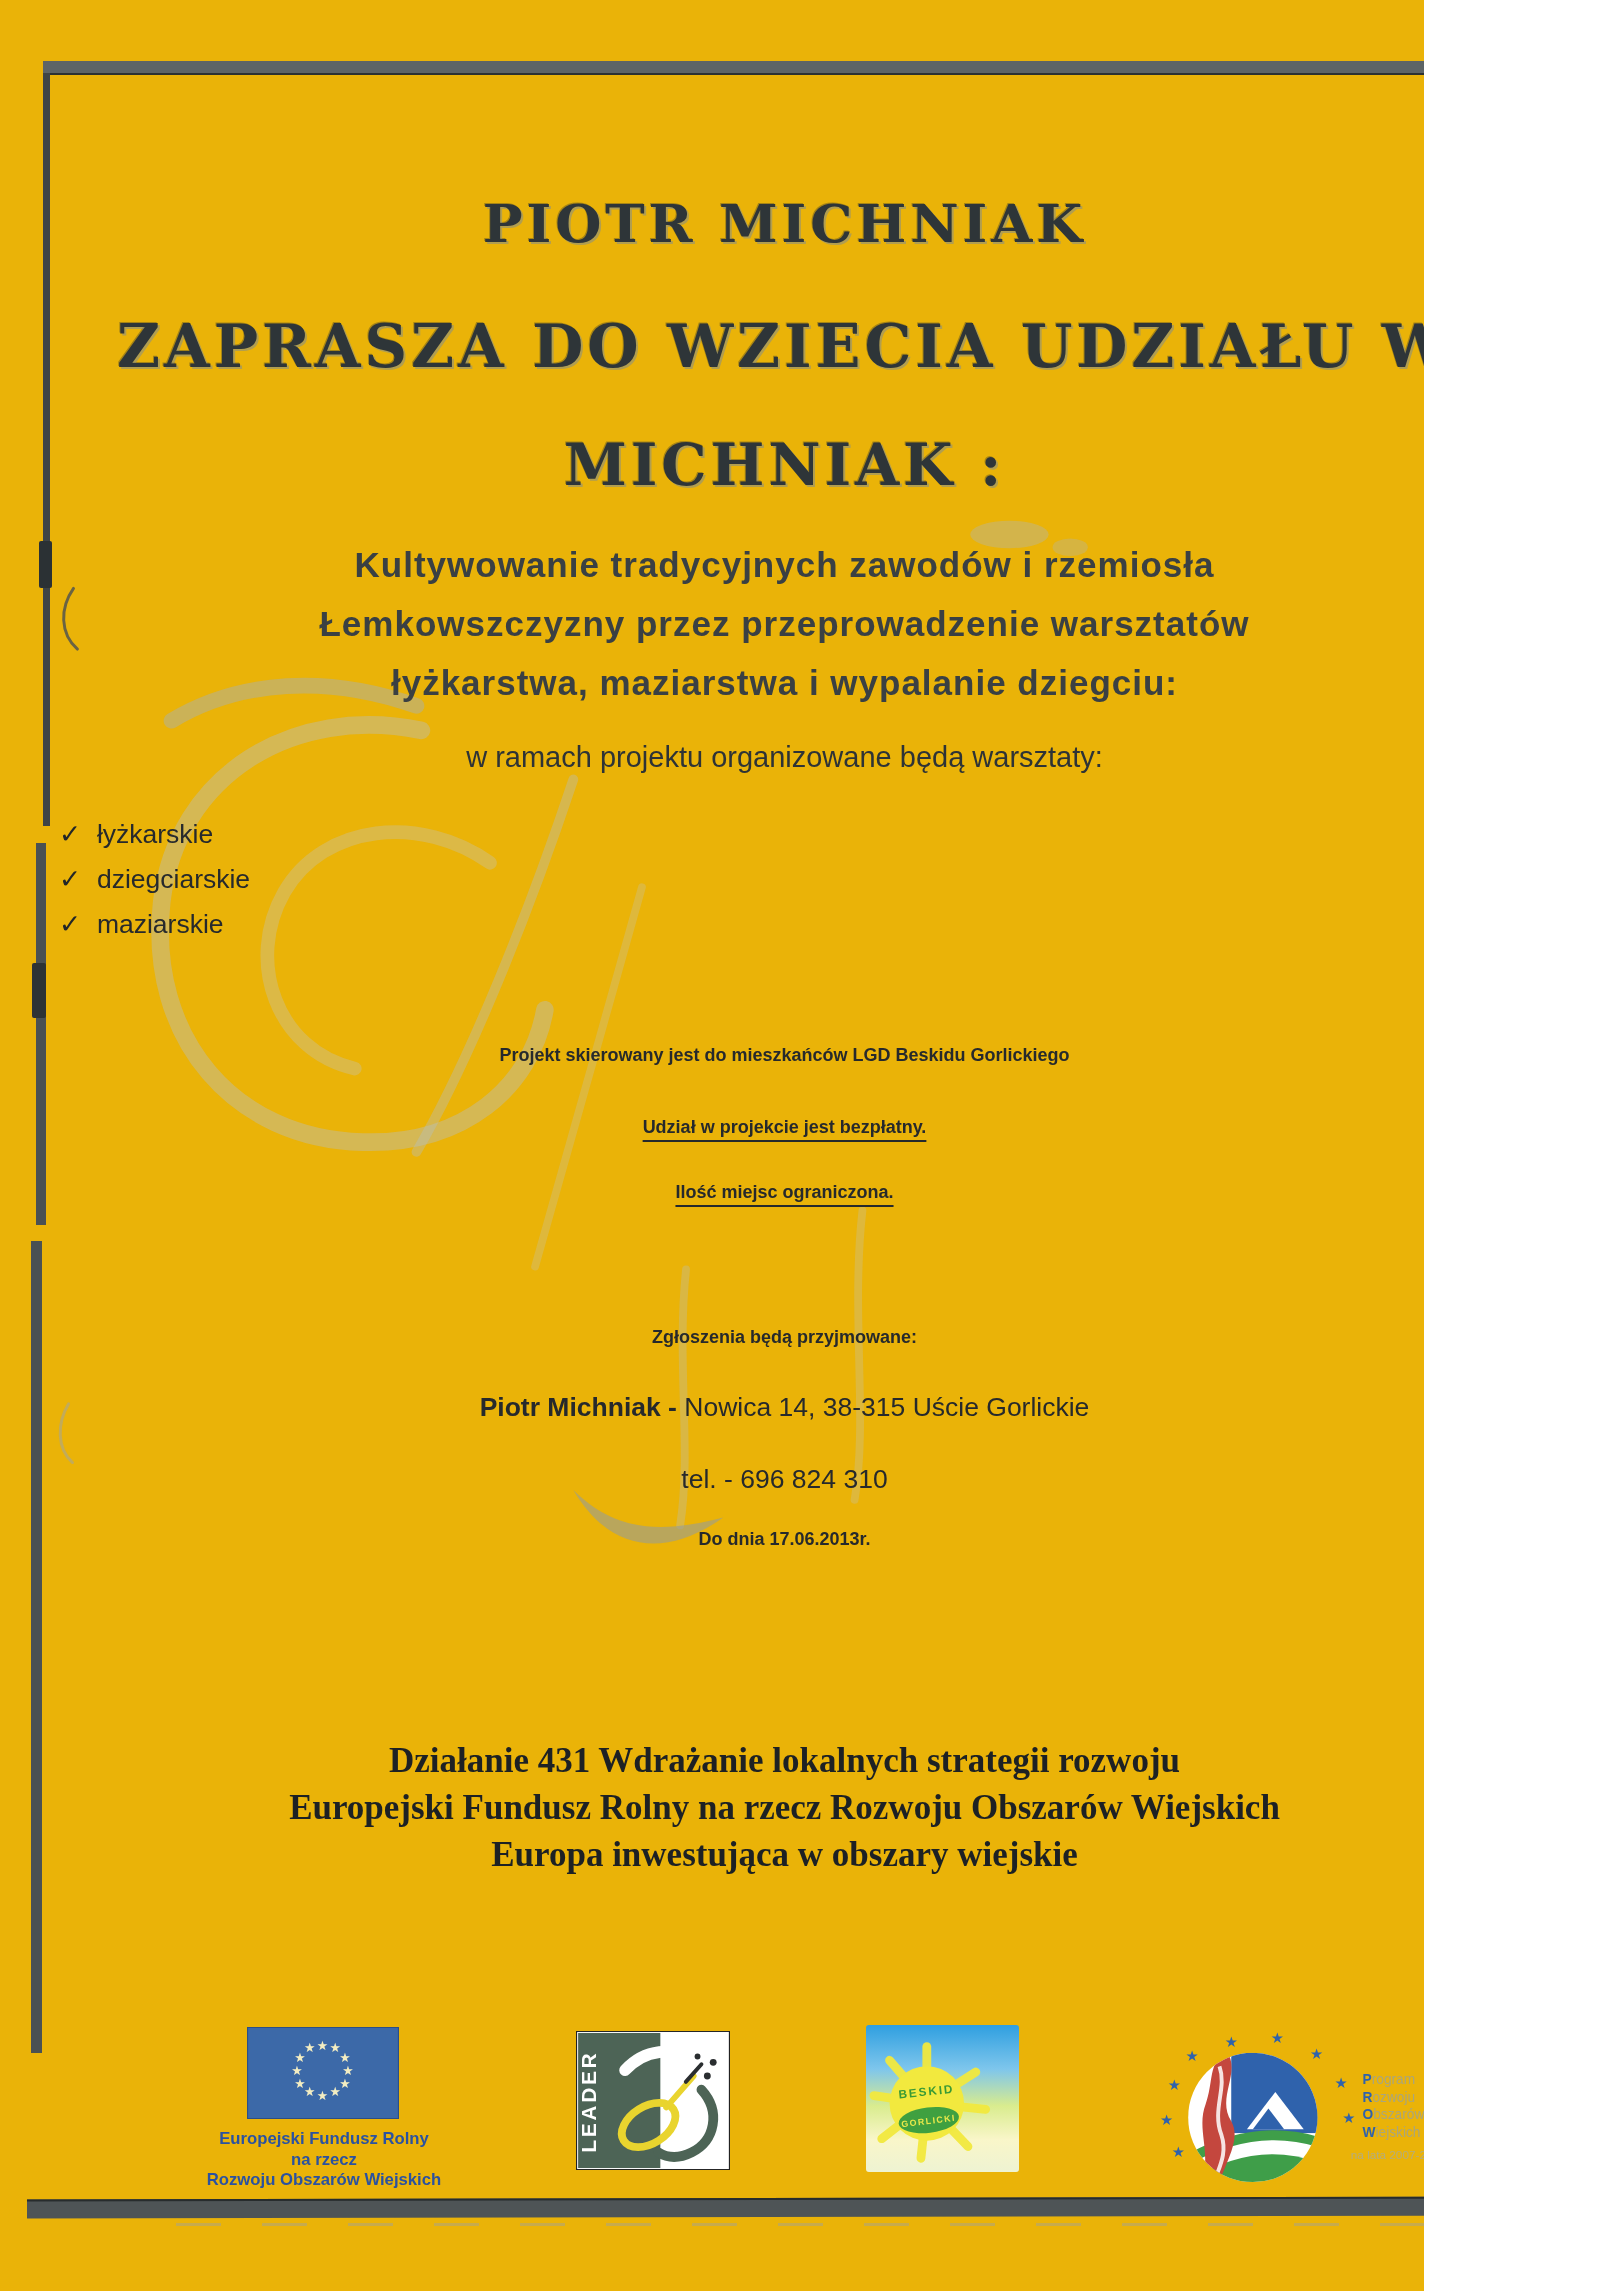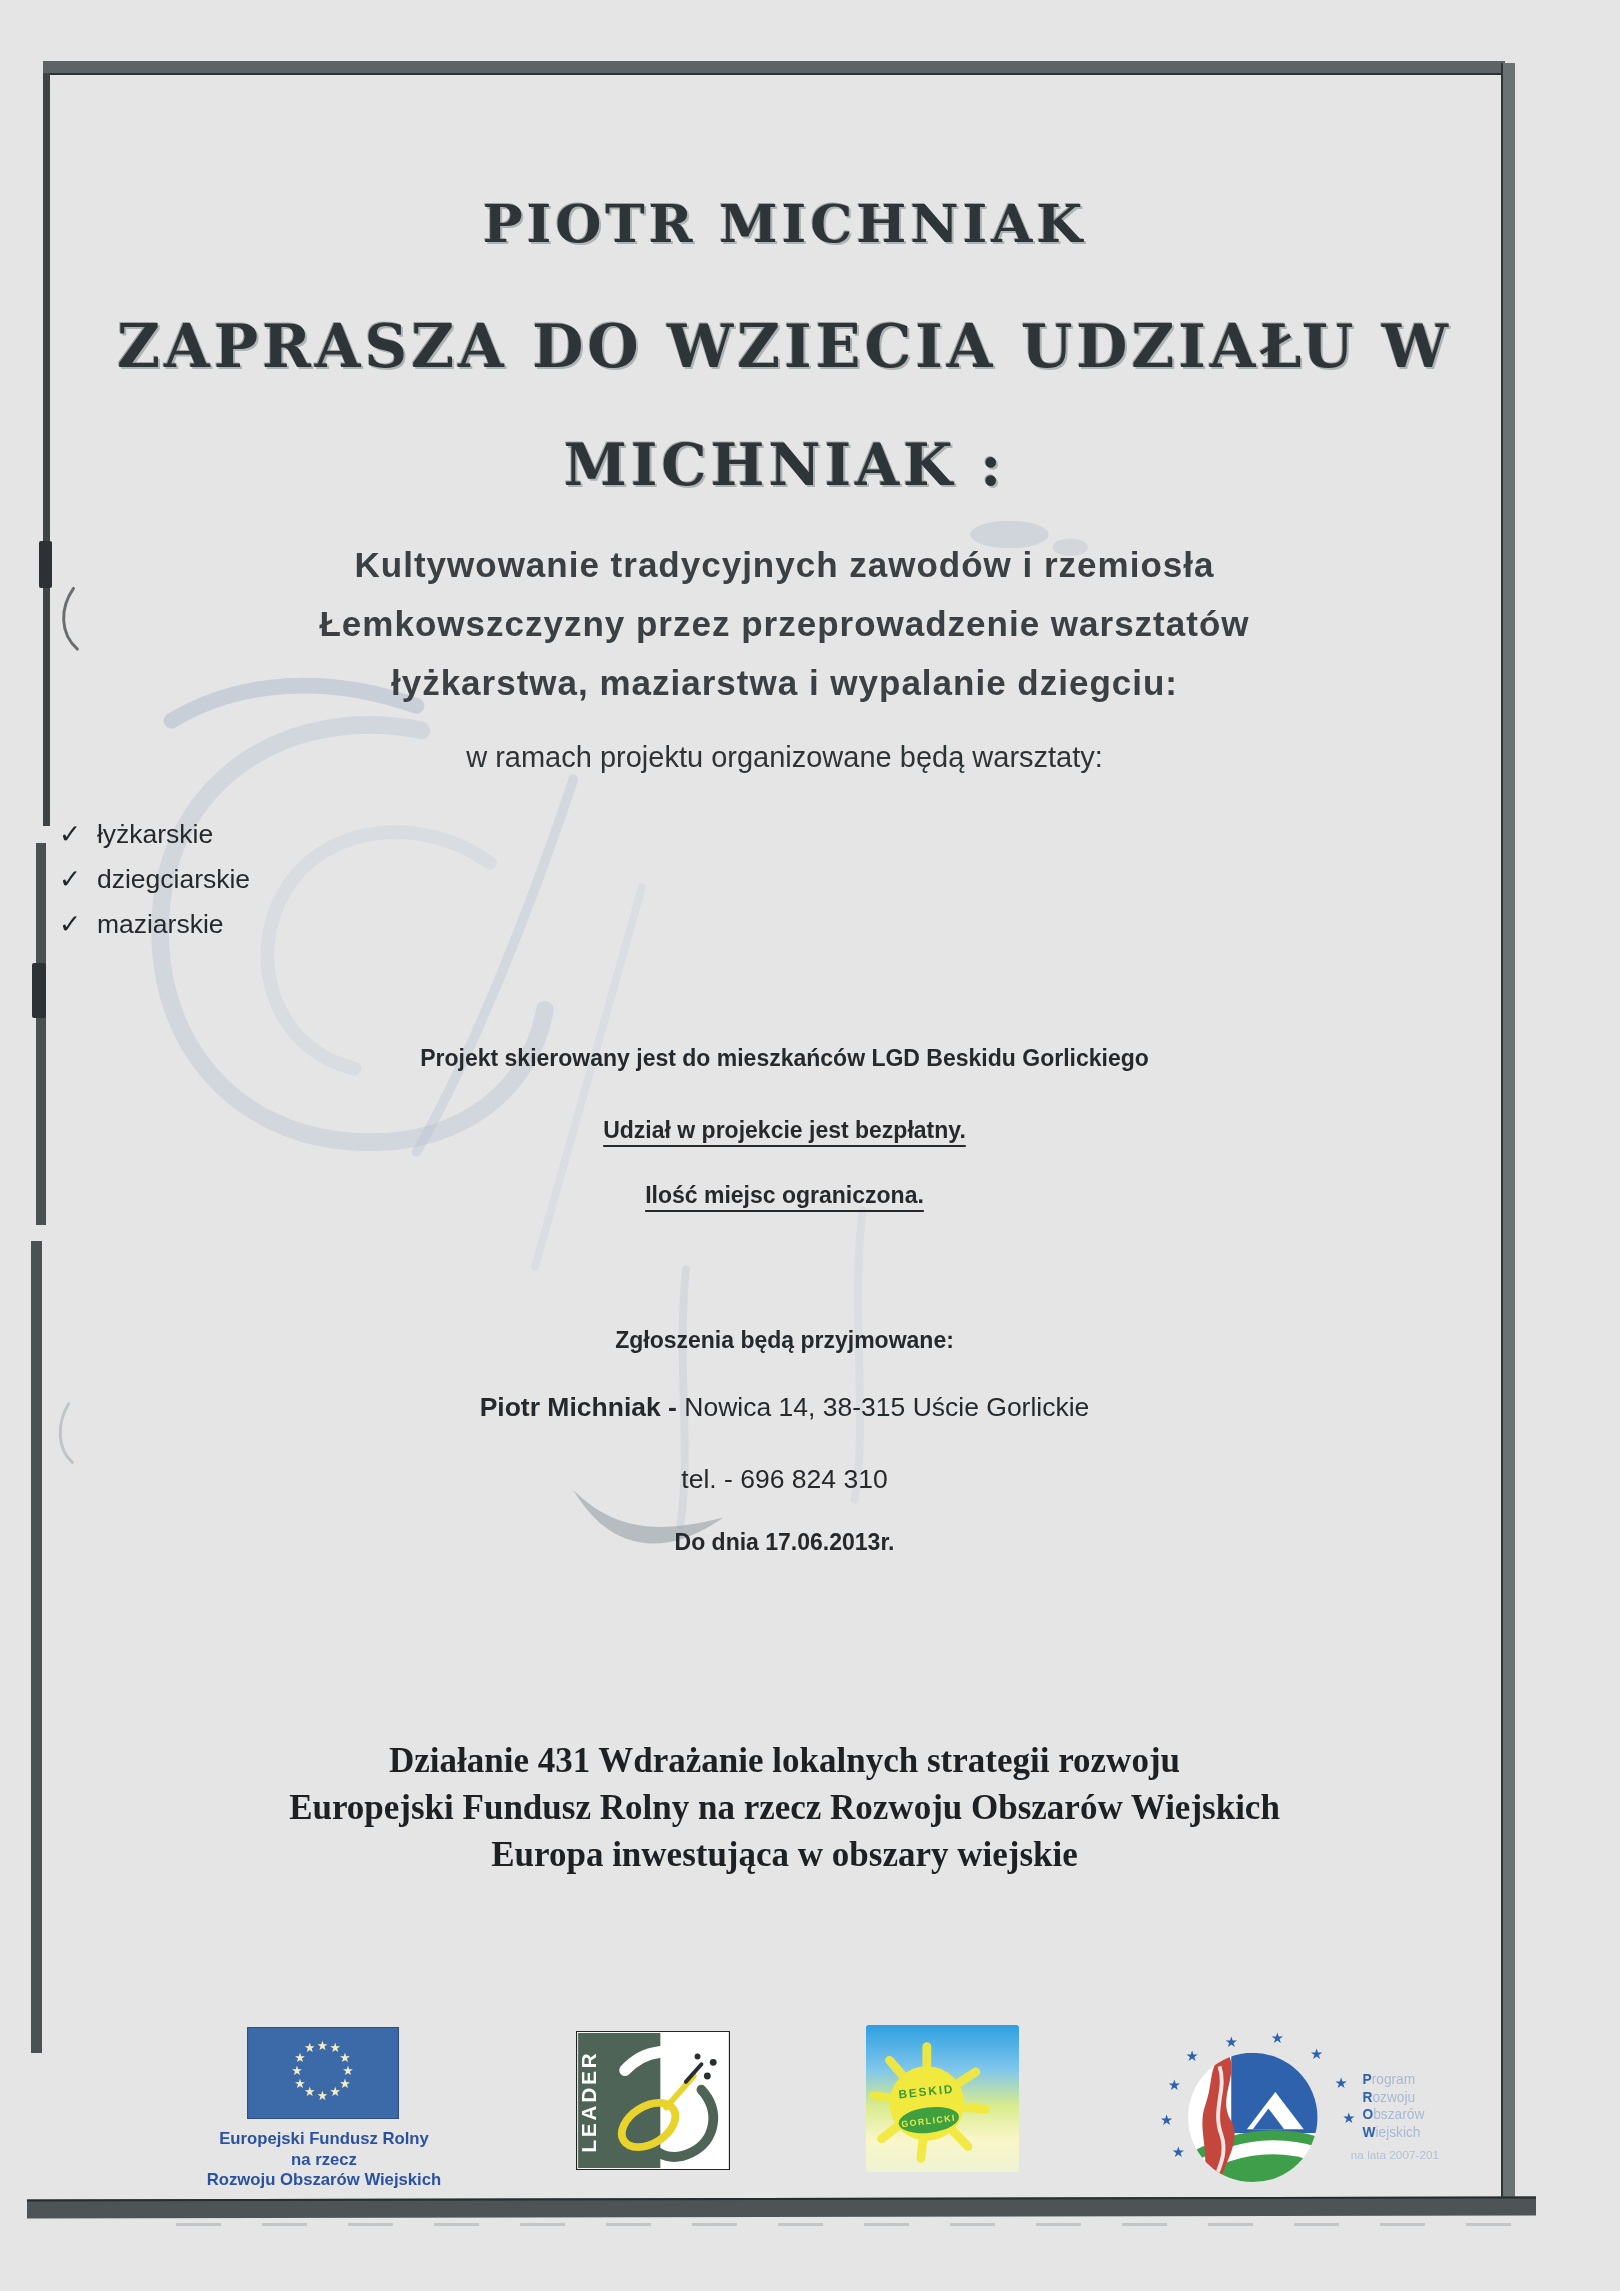--- a/index.html
+++ b/index.html
@@ -1,17 +1,17 @@
 <!DOCTYPE html>
 <html><head>
 <meta charset="utf-8">
 <style>
   html,body{margin:0;padding:0;background:#ffffff;}
   .page{
-    position:relative;width:1620px;height:2292px;background:#e5e5e5;
+    position:relative;width:1424px;height:2292px;background:#eab308;
     overflow:hidden;font-family:"Liberation Sans",sans-serif;color:#2b2f32;
   }
   
   .b-top{position:absolute;left:43px;top:61px;width:1462px;height:11.8px;background:#5d6466;border-bottom:2.9px solid #2c3132;}
   .b-right{position:absolute;left:1501px;top:63px;width:11.8px;height:2143px;background:#6b7274;border-left:2.9px solid #2f3435;}
   .b-left1{position:absolute;left:43px;top:73px;width:6.9px;height:753px;background:#3e4446;}
   .b-left-blob1{position:absolute;left:39px;top:541px;width:12.7px;height:47px;background:#2b3134;border-radius:2px;}
   .b-left2{position:absolute;left:36px;top:843px;width:9.8px;height:382px;background:#4a5153;}
   .b-left-blob2{position:absolute;left:32px;top:963px;width:13.7px;height:55px;background:#2d3335;border-radius:2px;}
   .b-left3{position:absolute;left:31px;top:1241px;width:10.8px;height:812px;background:#4a5153;}
@@ -31,21 +31,21 @@
   .t2{top:312px;font-size:59px;}
   .t3{top:431px;font-size:57px;}
   
   .intro{
     position:absolute;left:59px;top:535px;width:1451px;text-align:center;
     font-size:35px;font-weight:bold;color:#3a4043;line-height:59px;letter-spacing:1px;
   }
   .lead{position:absolute;left:59px;top:741px;width:1451px;text-align:center;font-size:29px;font-weight:normal;color:#2e3336;}
   .checklist{position:absolute;left:59px;top:812px;width:1451px;font-size:26.5px;color:#26292c;line-height:45px;}
   .checklist .check{display:inline-block;margin-right:15.7px;color:#232628;}
-  .b27{font-size:23px;font-weight:bold;color:#26292c;}
+  .b27{font-size:18px;font-weight:bold;color:#26292c;}
   .r27{font-size:26.5px;color:#26292c;}
   .cline{position:absolute;left:59px;width:1451px;text-align:center;white-space:nowrap;}
   .target{top:1045px;}
   .free{top:1117px;}
   .limited{top:1182px;}
   .u{text-decoration:underline;text-underline-offset:6.9px;text-decoration-thickness:2px;}
   .lead2{top:1327px;}
   .who{top:1392px;}
   .who .nm{font-weight:bold;}
   .phone{top:1464px;}

